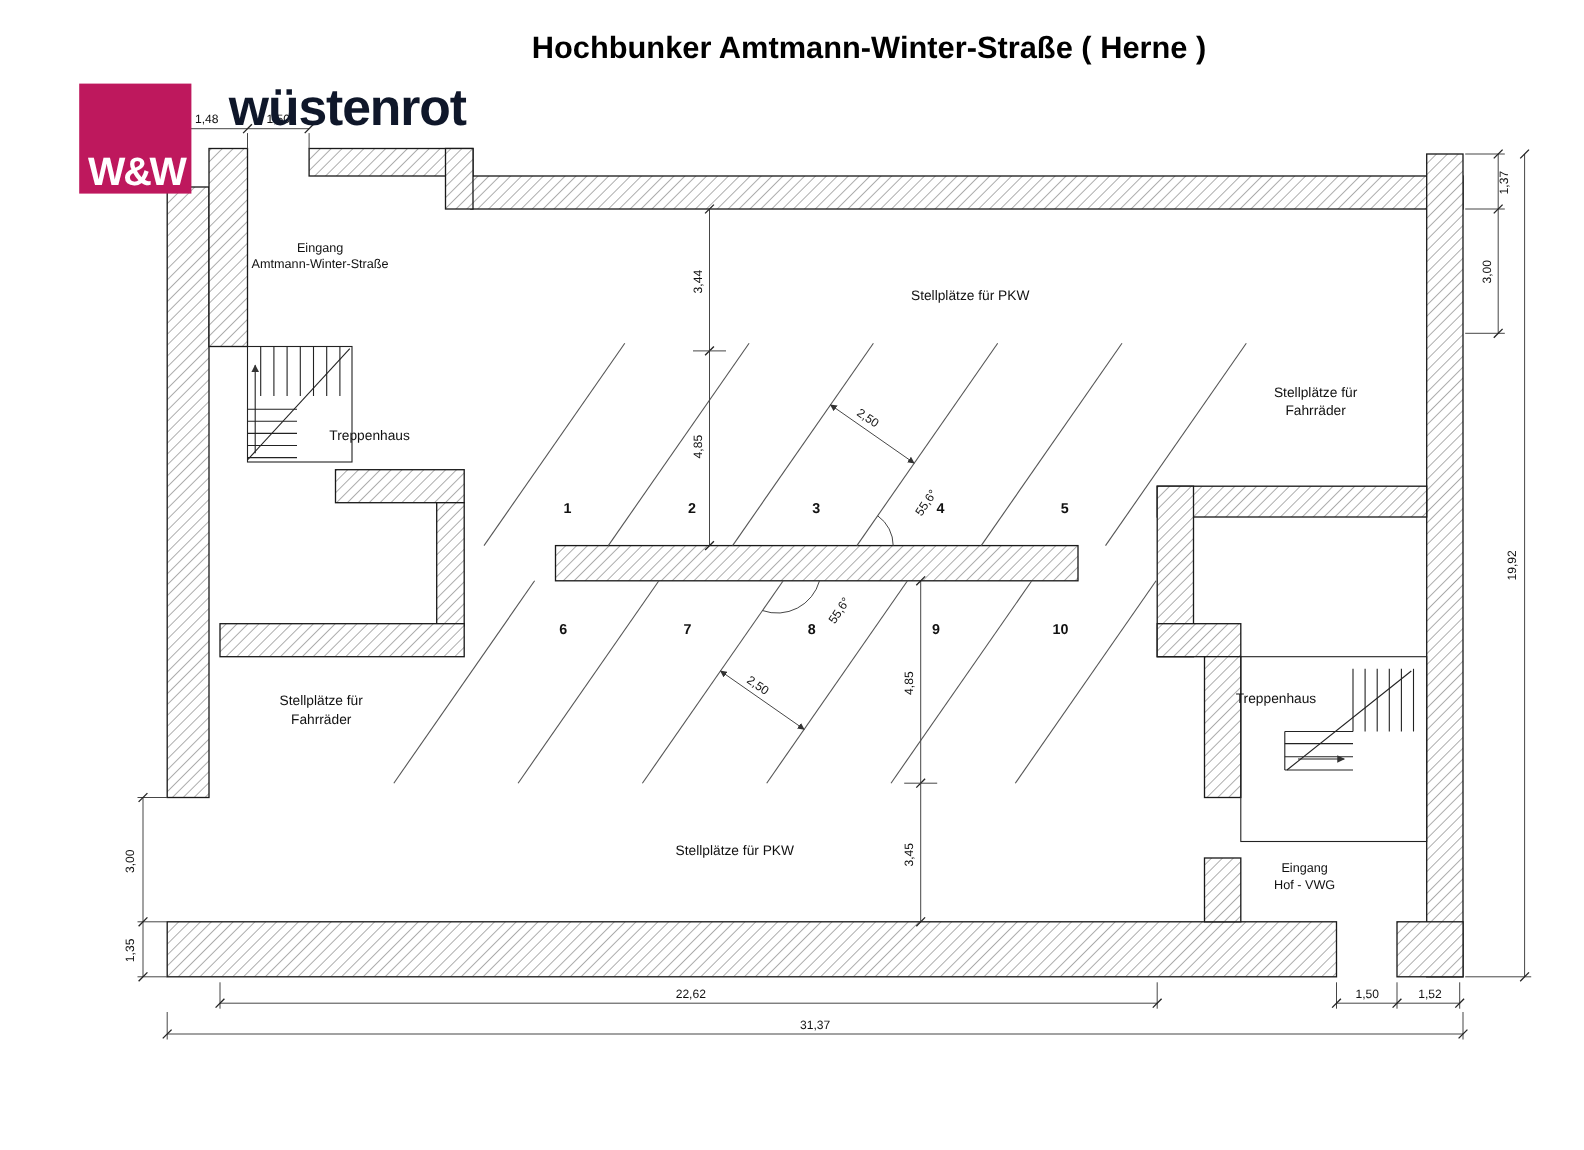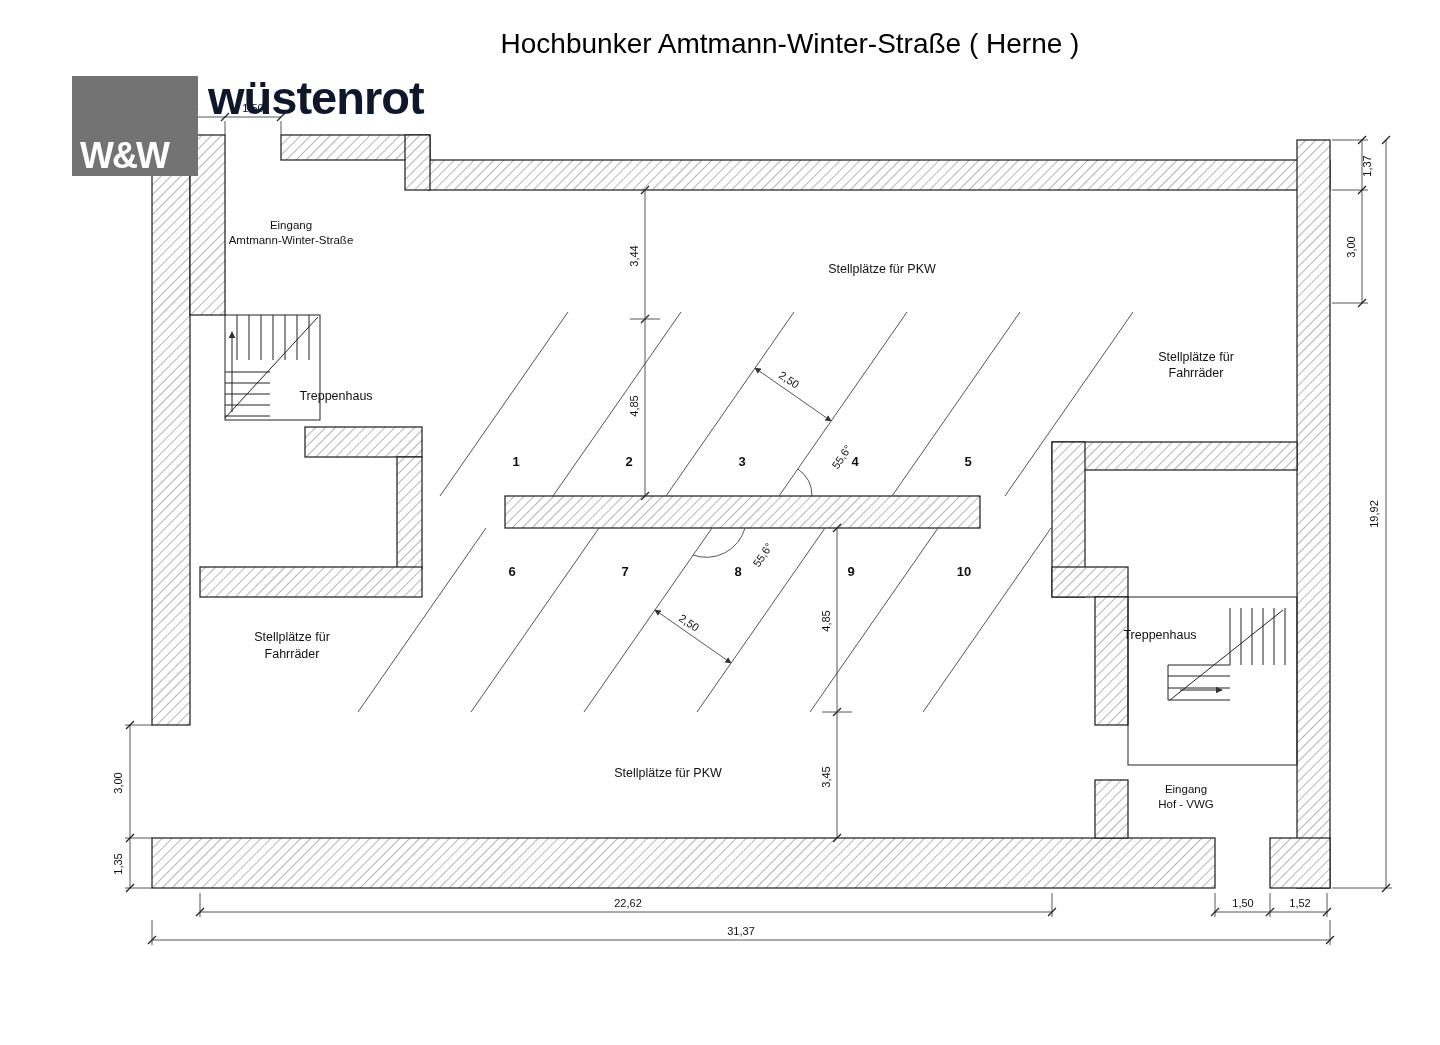--- a/index.html
+++ b/index.html
@@ -1,27 +1,27 @@
 <!DOCTYPE html>
 <html><head>
 <meta charset="utf-8">
 <style>
   html,body{margin:0;padding:0;background:#fff;}
   .page{position:relative;width:1440px;height:1045px;background:#ffffff;
         font-family:"Liberation Sans",sans-serif;overflow:hidden;}
 
   
   .title{position:absolute;top:28px;left:790px;transform:translateX(-50%);
-         font-size:28px;color:#000;white-space:nowrap;z-index:1;}
+         font-size:28px;color:#000;white-space:nowrap;z-index:1;font-weight:bold;}
   .subtitle{position:absolute;top:70px;left:790px;transform:translateX(-50%);
          font-size:27px;color:#000;white-space:nowrap;z-index:1;}
 
   
   .logo{position:absolute;left:72px;top:74px;z-index:2;}
-  .logo-box{position:absolute;left:0;top:2px;width:102px;height:100px;background:#737373;padding-left:24px;}
+  .logo-box{position:absolute;left:0;top:2px;width:102px;height:100px;background:#be185d;}
   .logo-mark{position:absolute;left:8px;bottom:2px;color:#fff;font-weight:bold;
              font-size:36px;letter-spacing:-2px;line-height:1;}
   .brand{position:absolute;left:124px;top:0;color:#0f172a;white-space:nowrap;margin-left:12px;}
   .brand-top{font-size:47px;font-weight:700;line-height:1.02;letter-spacing:-1px;}
   .brand-bottom{font-size:45px;font-weight:400;line-height:1.02;}
 
   
   svg{position:absolute;left:0;top:0;}
   .wall{fill:url(#hatch);stroke:#1a1a1a;stroke-width:1.2;}
   .thin{stroke:#222;stroke-width:1;fill:none;}

